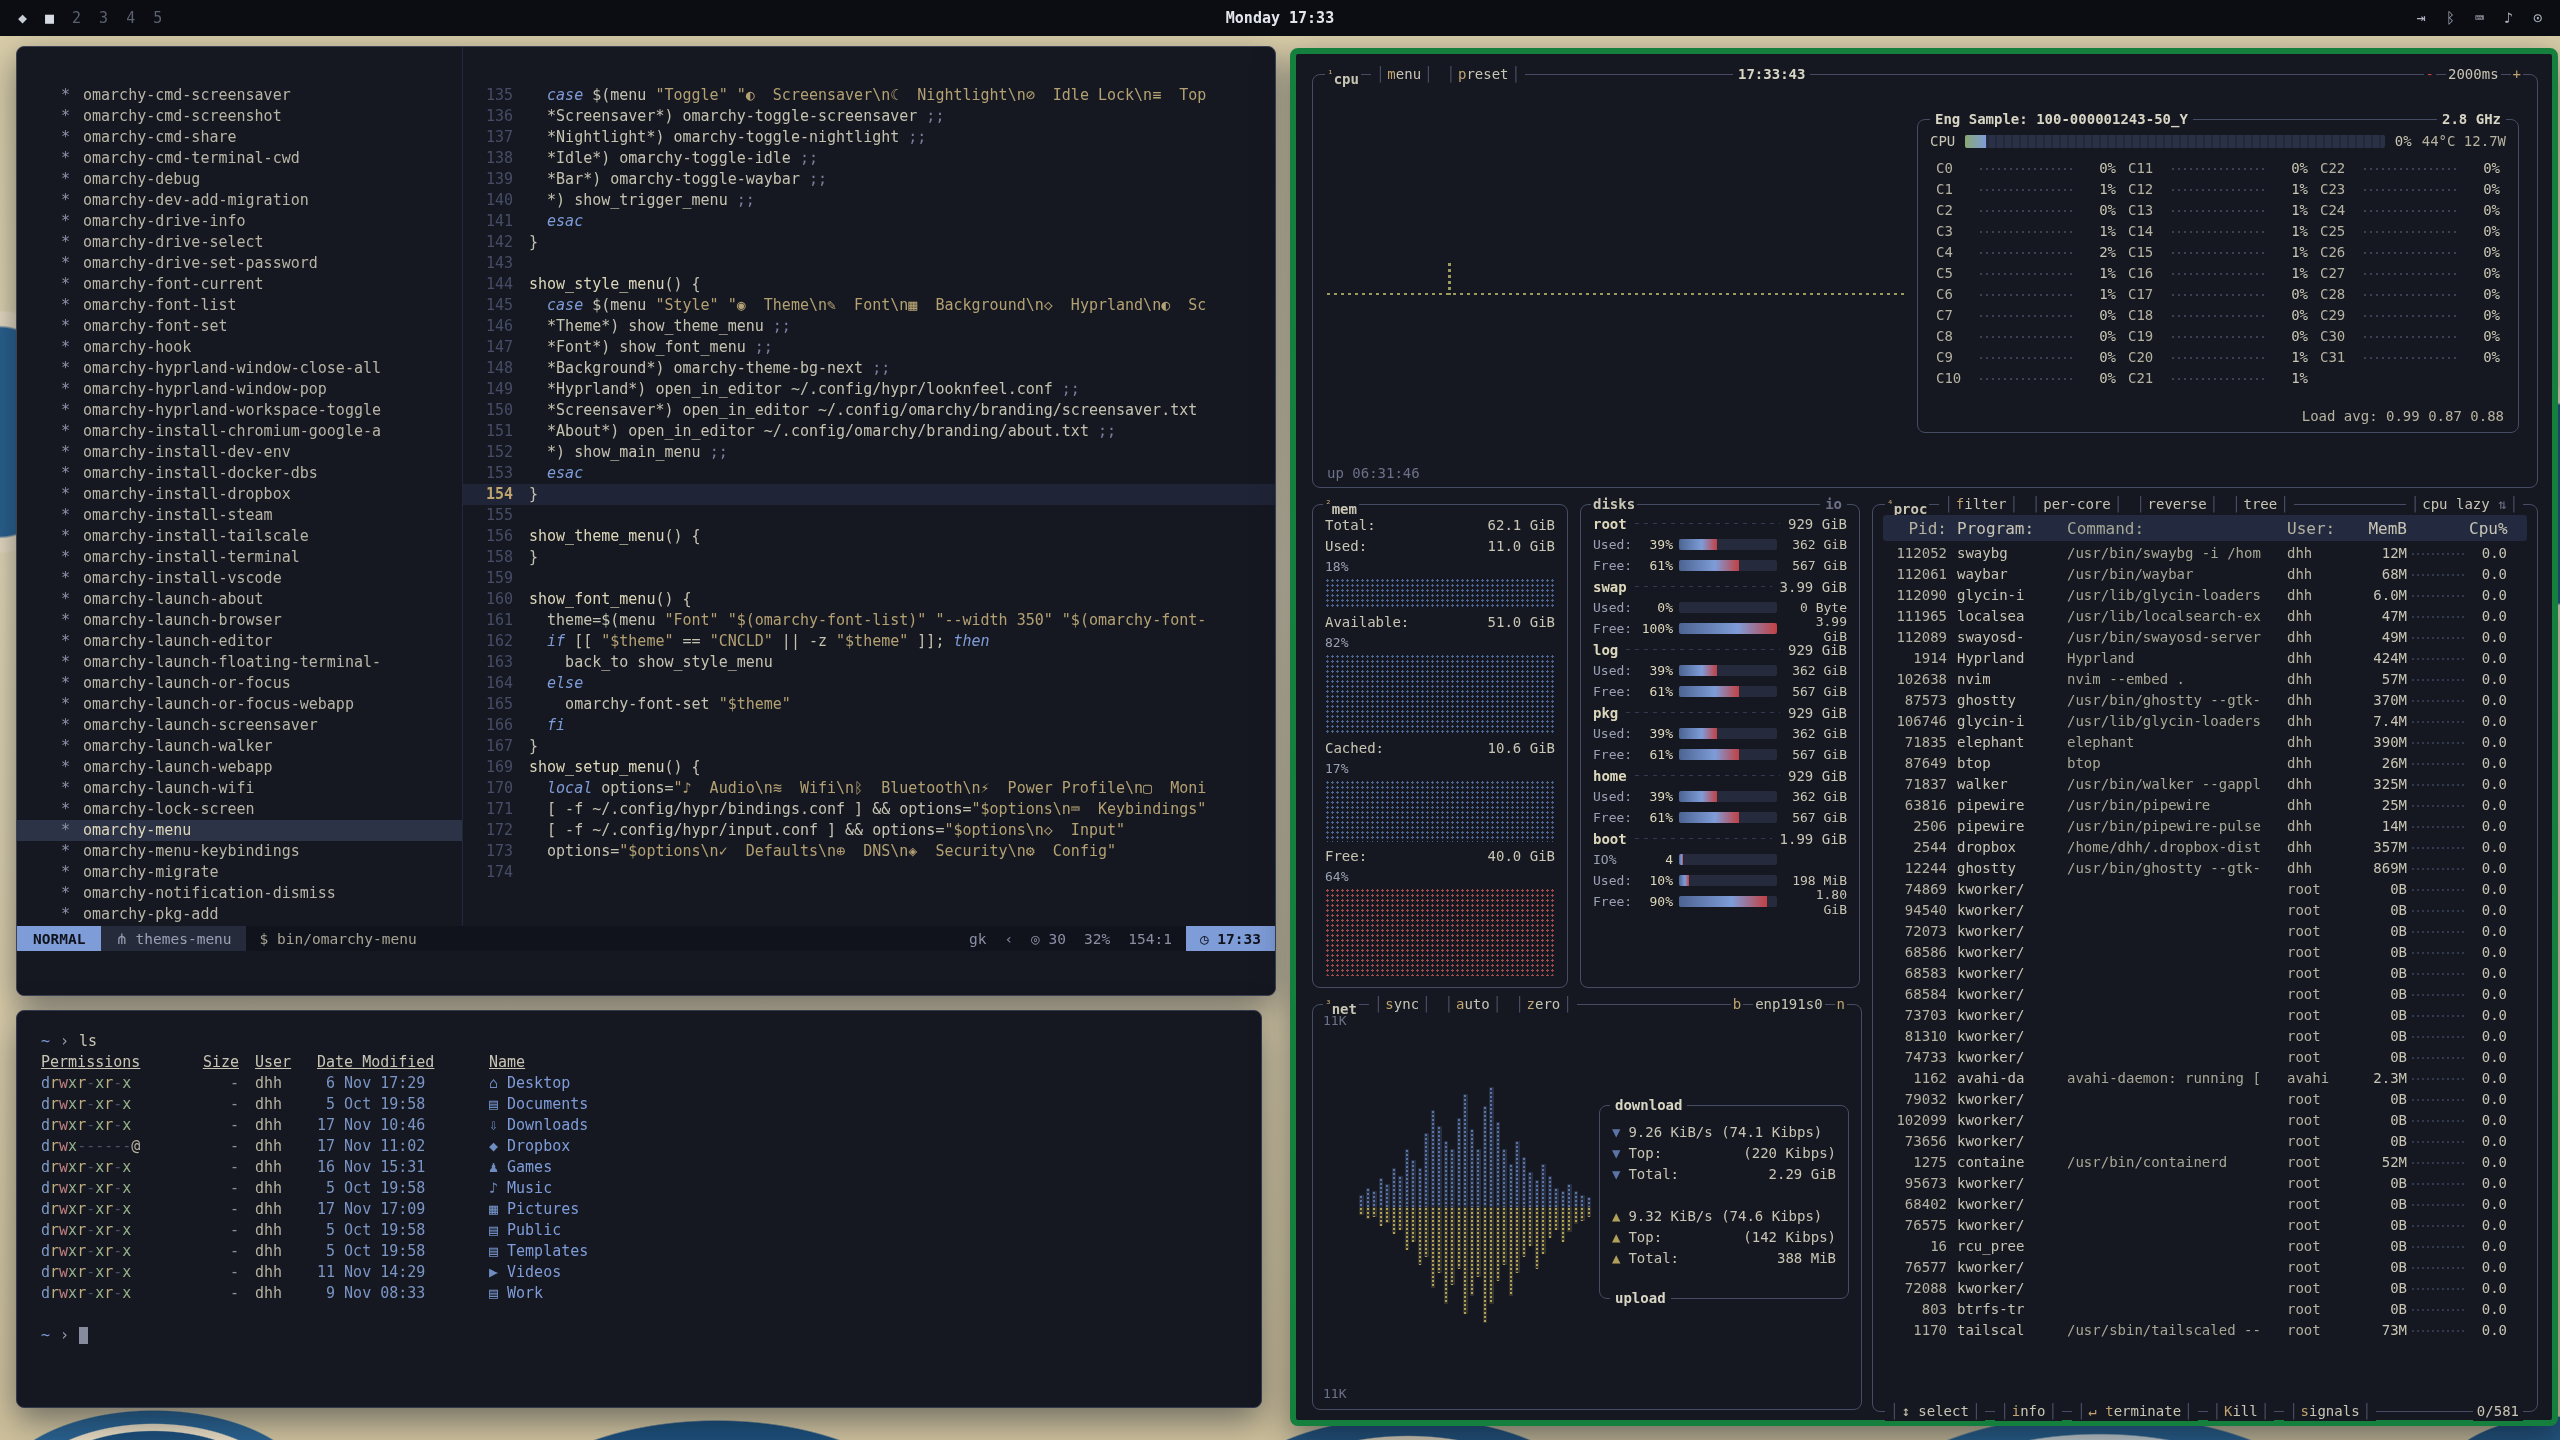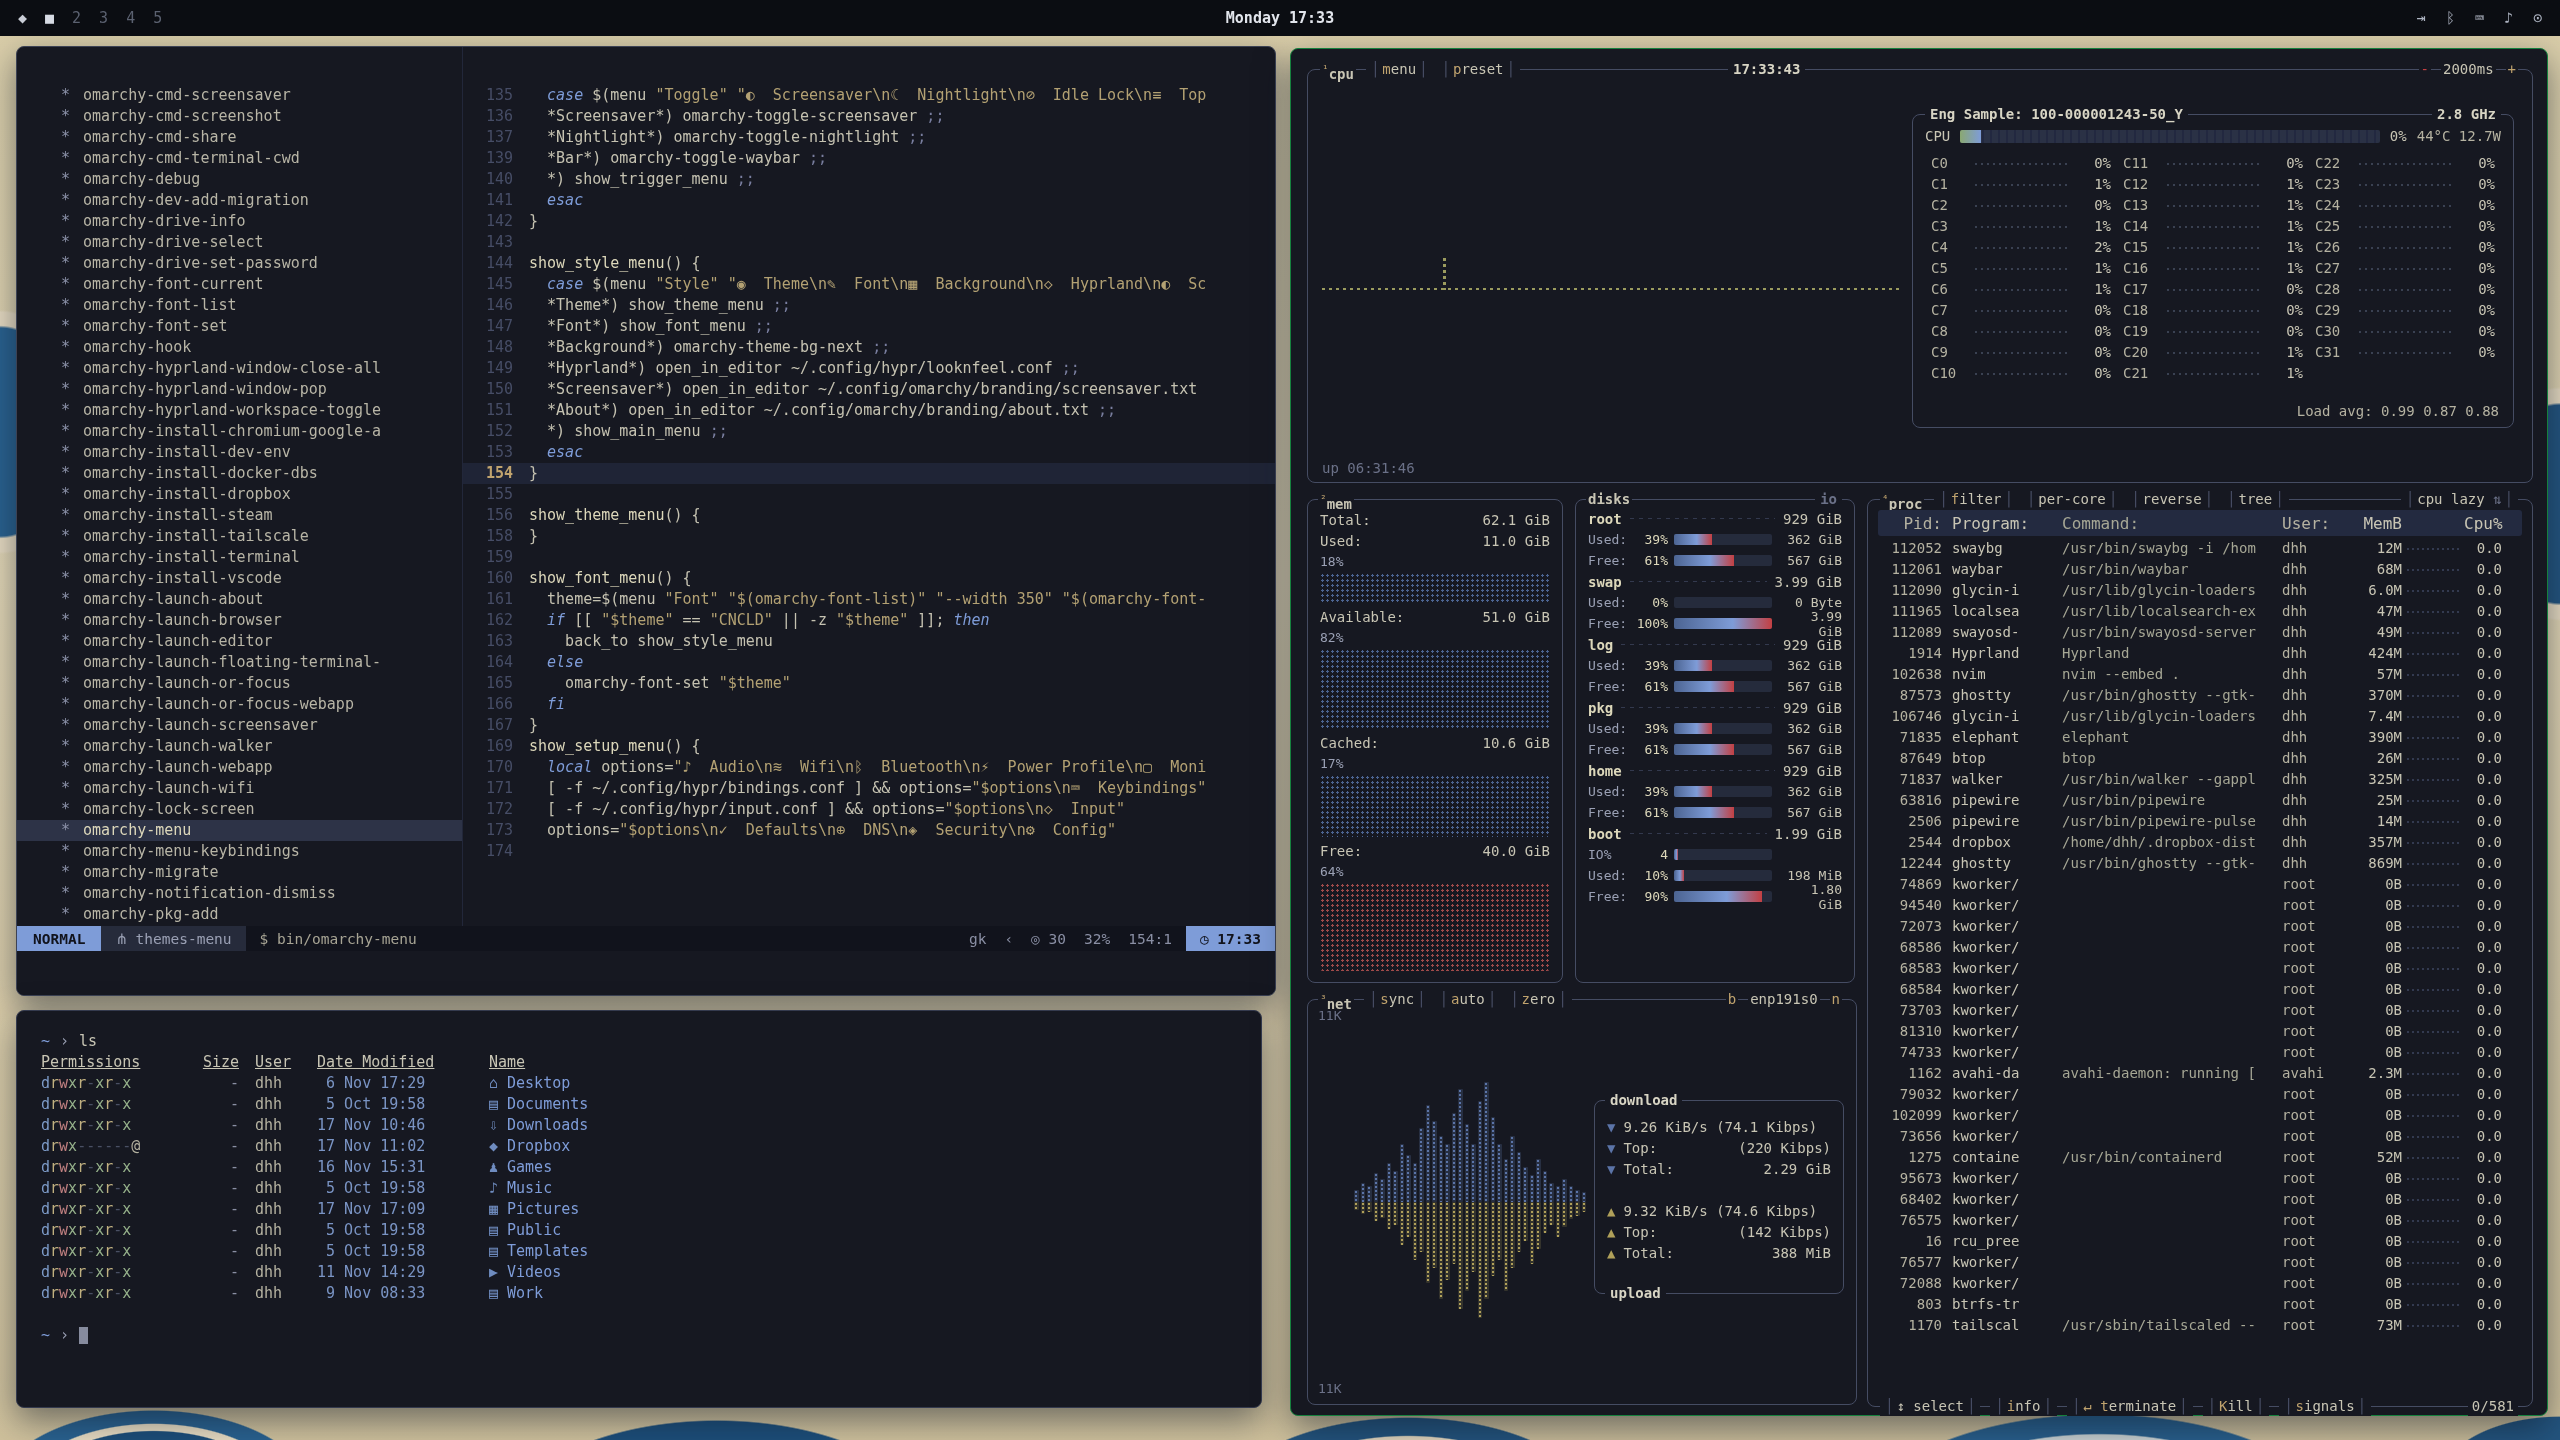--- a/index.html
+++ b/index.html
@@ -61,21 +61,21 @@
   .col-perm{width:150px}
   .col-size{width:48px;text-align:right;padding-right:16px;color:#8a8fa4}
   .col-user{width:62px;color:#b5b2a1}
   .col-date{width:172px;color:#7a94c4}
   .col-name{color:#7e9cd8;display:flex;gap:9px}
   .fico{color:#6f8cc0}
   .hd{color:#c8c5b4;text-decoration:underline}
   .pc-d{color:#7d9bc8}.pc-r{color:#c0b080}.pc-w{color:#c08080}.pc-x{color:#95b08a}
   .pc-dash{color:#4a5064}.pc-o{color:#b5b2a1}
   
-  #btop-win{left:1290px;top:48px;width:1256px;height:1366px;border:1px solid #15803d;font-size:14px;color:#c8c5b4}
+  #btop-win{left:1290px;top:48px;width:1256px;height:1366px;border:6px solid #15803d;font-size:14px;color:#c8c5b4}
   .bbox{position:absolute;border:1px solid #454c63;border-radius:8px}
   .btitle{position:absolute;top:-10px;background:#161821;padding:0 5px;color:#d8d5c4;font-weight:bold;line-height:19px}
   .sup{color:#c0a36e;font-size:11px;vertical-align:super}
   .tokrow{position:absolute;top:-10px;display:flex;gap:10px;background:transparent;line-height:19px}
   .tokrow>span{background:#161821;padding:0 2px}
   .btn-tok::before,.btn-tok::after{content:"│";color:#4a5168;margin:0 3px}
   .key{color:#c0a36e}
   .dimtx{color:#6b7188}
   #box-cpu{left:16px;top:20px;width:1224px;height:412px}
   .cpu-graphline{position:absolute;left:14px;top:218px;width:578px;height:2px;
@@ -215,20 +215,21 @@
       <div class="fitem sel"><span class="fstar">*</span><span class="fname">omarchy-menu</span></div>
       <div class="fitem"><span class="fstar">*</span><span class="fname">omarchy-menu-keybindings</span></div>
       <div class="fitem"><span class="fstar">*</span><span class="fname">omarchy-migrate</span></div>
       <div class="fitem"><span class="fstar">*</span><span class="fname">omarchy-notification-dismiss</span></div>
       <div class="fitem"><span class="fstar">*</span><span class="fname">omarchy-pkg-add</span></div>
     </div>
   <div class="code-pane">
       <div class="cline"><span class="lnum">135</span><span class="ltext"><span class="tk-d">  </span><span class="tk-k">case</span><span class="tk-d"> $(menu </span><span class="tk-s">"Toggle"</span><span class="tk-d"> </span><span class="tk-s">"◐  Screensaver\n☾  Nightlight\n⊘  Idle Lock\n≡  Top</span></span></div>
       <div class="cline"><span class="lnum">136</span><span class="ltext"><span class="tk-d">  *Screensaver*) omarchy-toggle-screensaver </span><span class="tk-p">;;</span></span></div>
       <div class="cline"><span class="lnum">137</span><span class="ltext"><span class="tk-d">  *Nightlight*) omarchy-toggle-nightlight </span><span class="tk-p">;;</span></span></div>
+      <div class="cline"><span class="lnum">138</span><span class="ltext"><span class="tk-d">  *Idle*) omarchy-toggle-idle </span><span class="tk-p">;;</span></span></div>
       <div class="cline"><span class="lnum">139</span><span class="ltext"><span class="tk-d">  *Bar*) omarchy-toggle-waybar </span><span class="tk-p">;;</span></span></div>
       <div class="cline"><span class="lnum">140</span><span class="ltext"><span class="tk-d">  *) show_trigger_menu </span><span class="tk-p">;;</span></span></div>
       <div class="cline"><span class="lnum">141</span><span class="ltext"><span class="tk-k">  esac</span></span></div>
       <div class="cline"><span class="lnum">142</span><span class="ltext"><span class="tk-d">}</span></span></div>
       <div class="cline"><span class="lnum">143</span><span class="ltext"></span></div>
       <div class="cline"><span class="lnum">144</span><span class="ltext"><span class="tk-f">show_style_menu</span><span class="tk-d">() {</span></span></div>
       <div class="cline"><span class="lnum">145</span><span class="ltext"><span class="tk-d">  </span><span class="tk-k">case</span><span class="tk-d"> $(menu </span><span class="tk-s">"Style"</span><span class="tk-d"> </span><span class="tk-s">"◉  Theme\n✎  Font\n▦  Background\n◇  Hyprland\n◐  Sc</span></span></div>
       <div class="cline"><span class="lnum">146</span><span class="ltext"><span class="tk-d">  *Theme*) show_theme_menu </span><span class="tk-p">;;</span></span></div>
       <div class="cline"><span class="lnum">147</span><span class="ltext"><span class="tk-d">  *Font*) show_font_menu </span><span class="tk-p">;;</span></span></div>
       <div class="cline"><span class="lnum">148</span><span class="ltext"><span class="tk-d">  *Background*) omarchy-theme-bg-next </span><span class="tk-p">;;</span></span></div>

